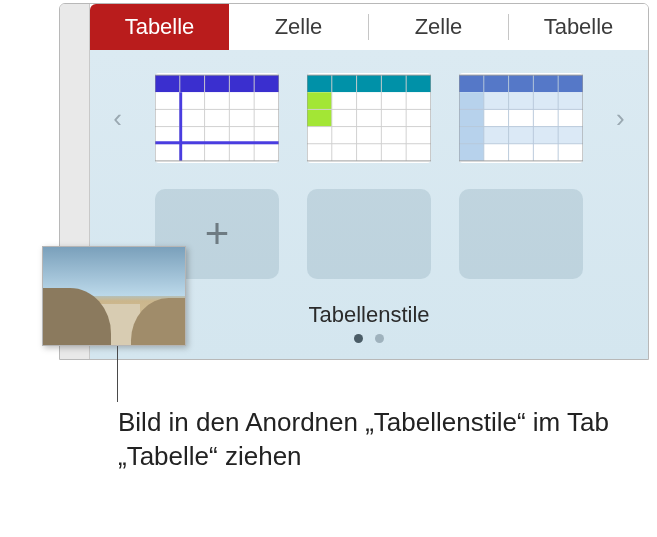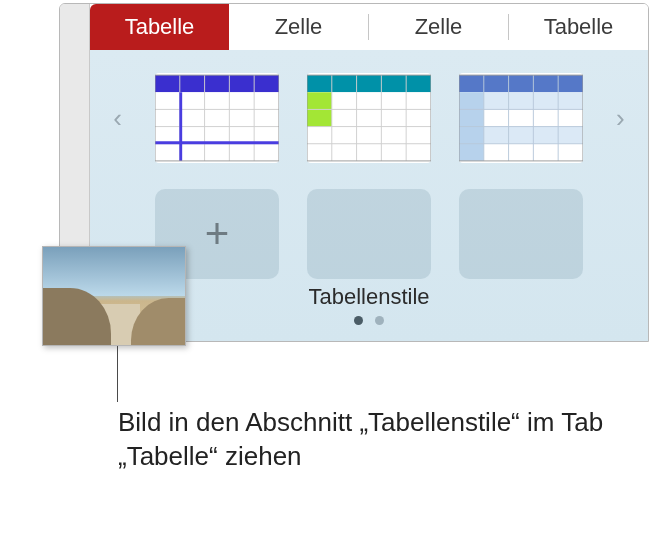--- a/index.html
+++ b/index.html
@@ -103,20 +103,21 @@
     align-items: center;
     justify-content: center;
     color: #6e7b82;
     font-size: 42px;
     cursor: pointer;
   }
   .styles-title {
     text-align: center;
     font-size: 22px;
     color: #2b2b2b;
+    margin-top: 18px;
   }
   .dots {
     display: flex;
     gap: 12px;
     justify-content: center;
     margin-top: 6px;
     padding-bottom: 6px;
   }
   .dot {
     width: 9px; height: 9px;
@@ -295,13 +296,13 @@
     </div>
   </div>
 </div>
 
 <div class="drag-photo">
   <div class="beach"></div>
   <div class="dune-r"></div>
 </div>
 
 <div class="callout-line"></div>
-<div class="callout-text">Bild in den Abschnitt „Tabellenstile“ im Tab „Tabelle“ ziehen</div>
+<div class="callout-text">Bild in den Anordnen „Tabellenstile“ im Tab „Tabelle“ ziehen</div>
 
 </body></html>

